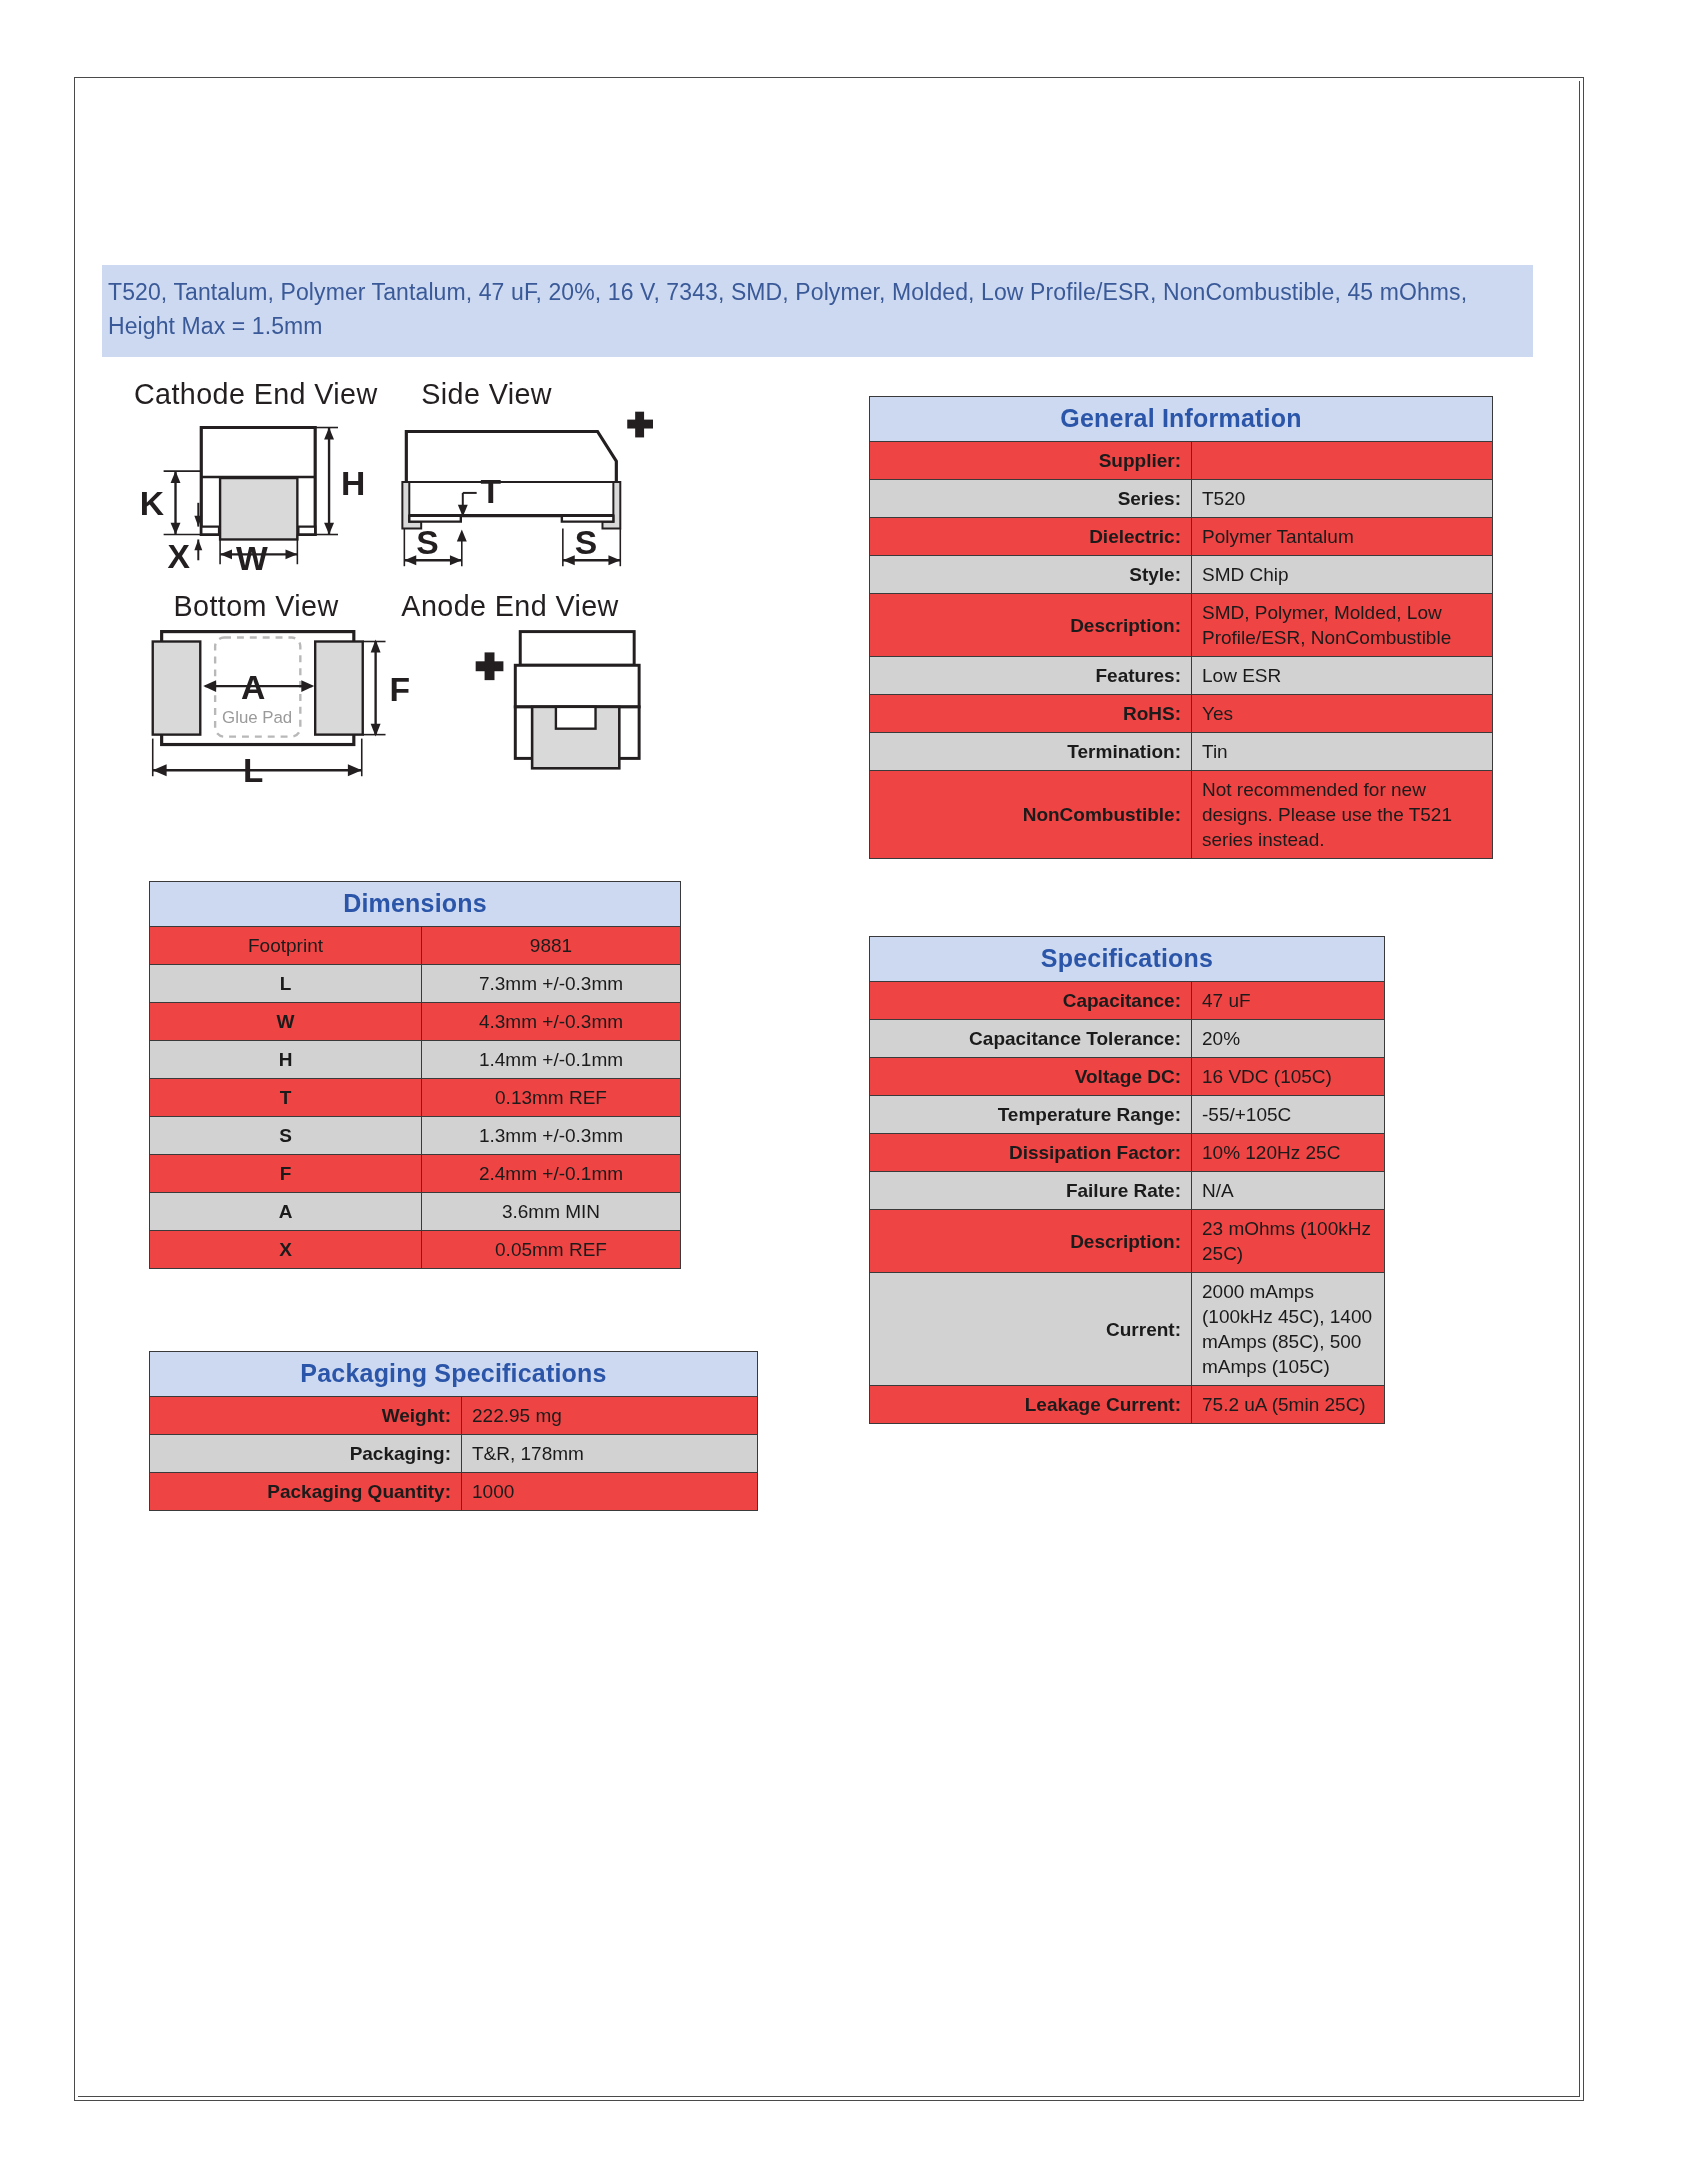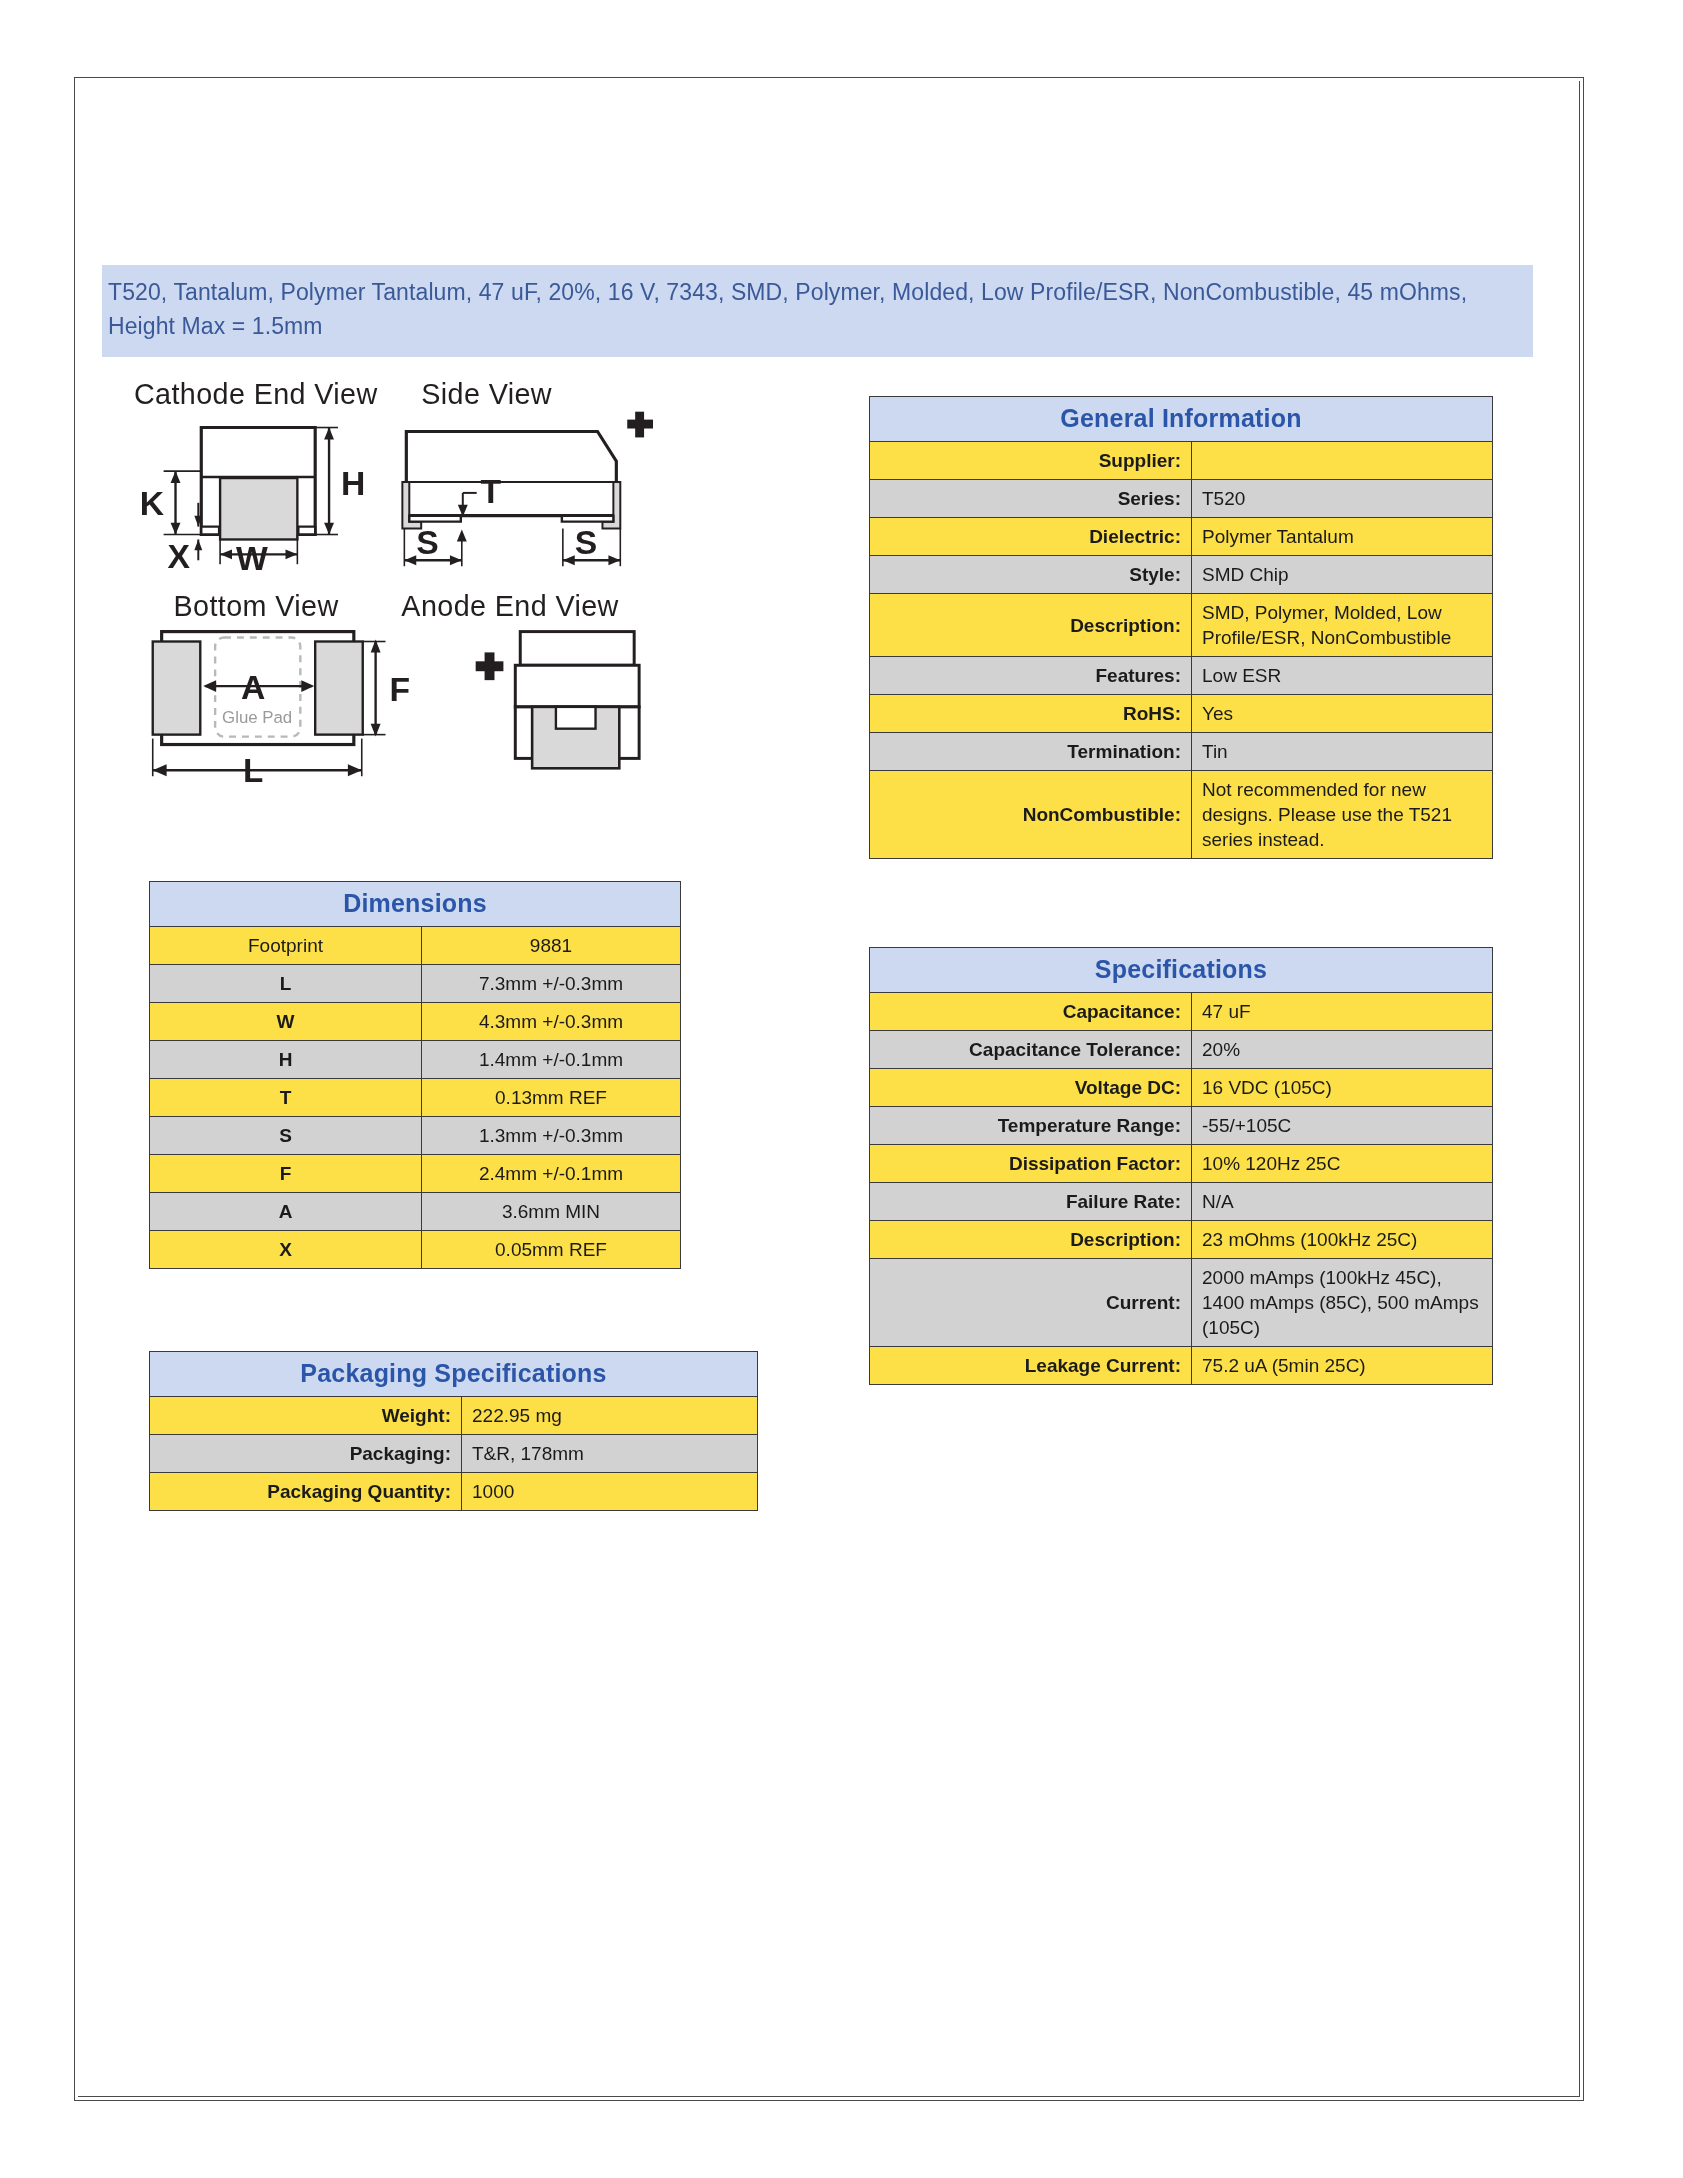--- a/index.html
+++ b/index.html
@@ -60,21 +60,21 @@
     width: 634px;
     height: 426px;
   }
   #drawings svg { display: block; }
 
   
   .spec-table {
     position: absolute;
     border-collapse: collapse;
     border: 1px solid #3a3a3a;
-    background: #fde047;
+    background: #ef4444;
     table-layout: fixed;
   }
   .spec-table td {
     border: 1px solid #3a3a3a;
     padding: 6px 10px;
     font-size: 19px;
     color: #1b1b1b;
     vertical-align: middle;
     line-height: 25px;
   }
@@ -105,21 +105,21 @@
     font-weight: normal;
   }
 
   
   #table-dimensions { left: 149px; top: 881px; width: 532px; }
   #table-dimensions col.c1 { width: 272px; }
   #table-packaging  { left: 149px; top: 1351px; width: 609px; }
   #table-packaging  col.c1 { width: 312px; }
   #table-general    { left: 869px; top: 396px;  width: 624px; }
   #table-general    col.c1 { width: 322px; }
-  #table-specs      { left: 869px; top: 936px;  width: 624px; margin-top: 11px; }
+  #table-specs      { left: 869px; top: 936px;  width: 516px; }
   #table-specs      col.c1 { width: 322px; }
 </style>
 </head>
 <body>
 
 <div id="page-frame">
   <div id="page-frame-inner"></div>
 </div>
 
 <div id="title-banner">T520, Tantalum, Polymer Tantalum, 47 uF, 20%, 16 V, 7343, SMD, Polymer, Molded, Low Profile/ESR, NonCombustible, 45 mOhms, Height Max = 1.5mm</div>

